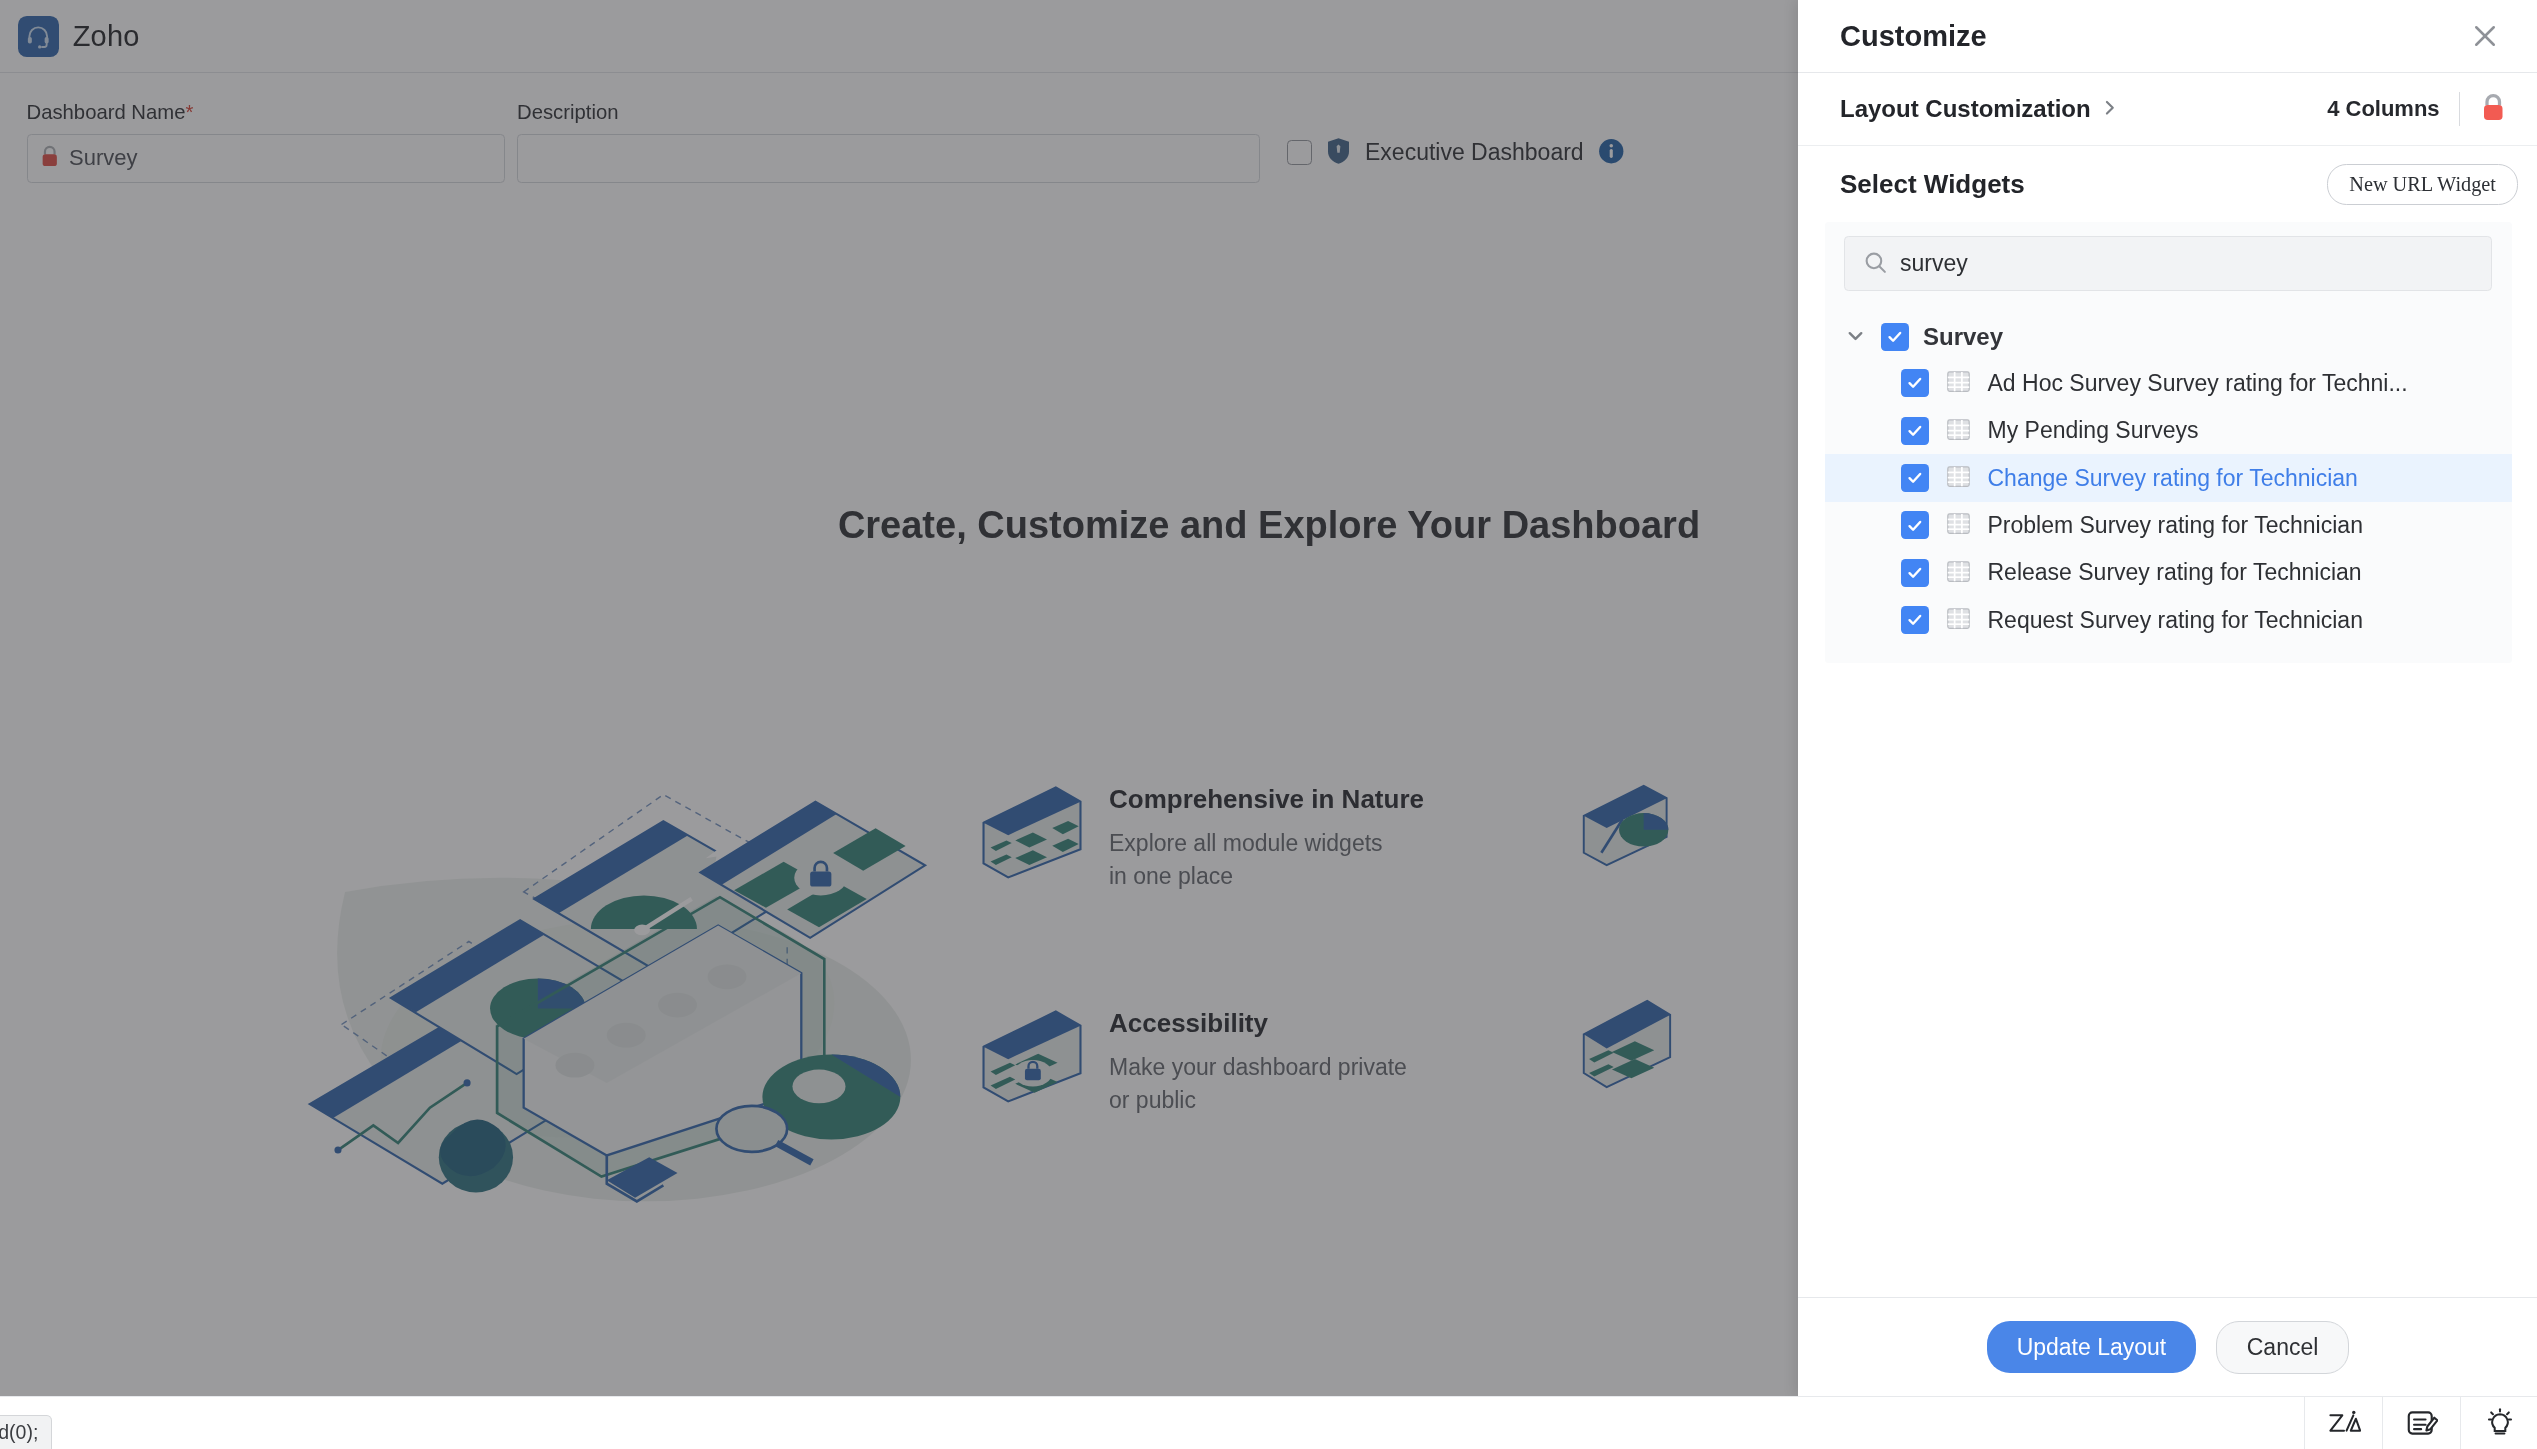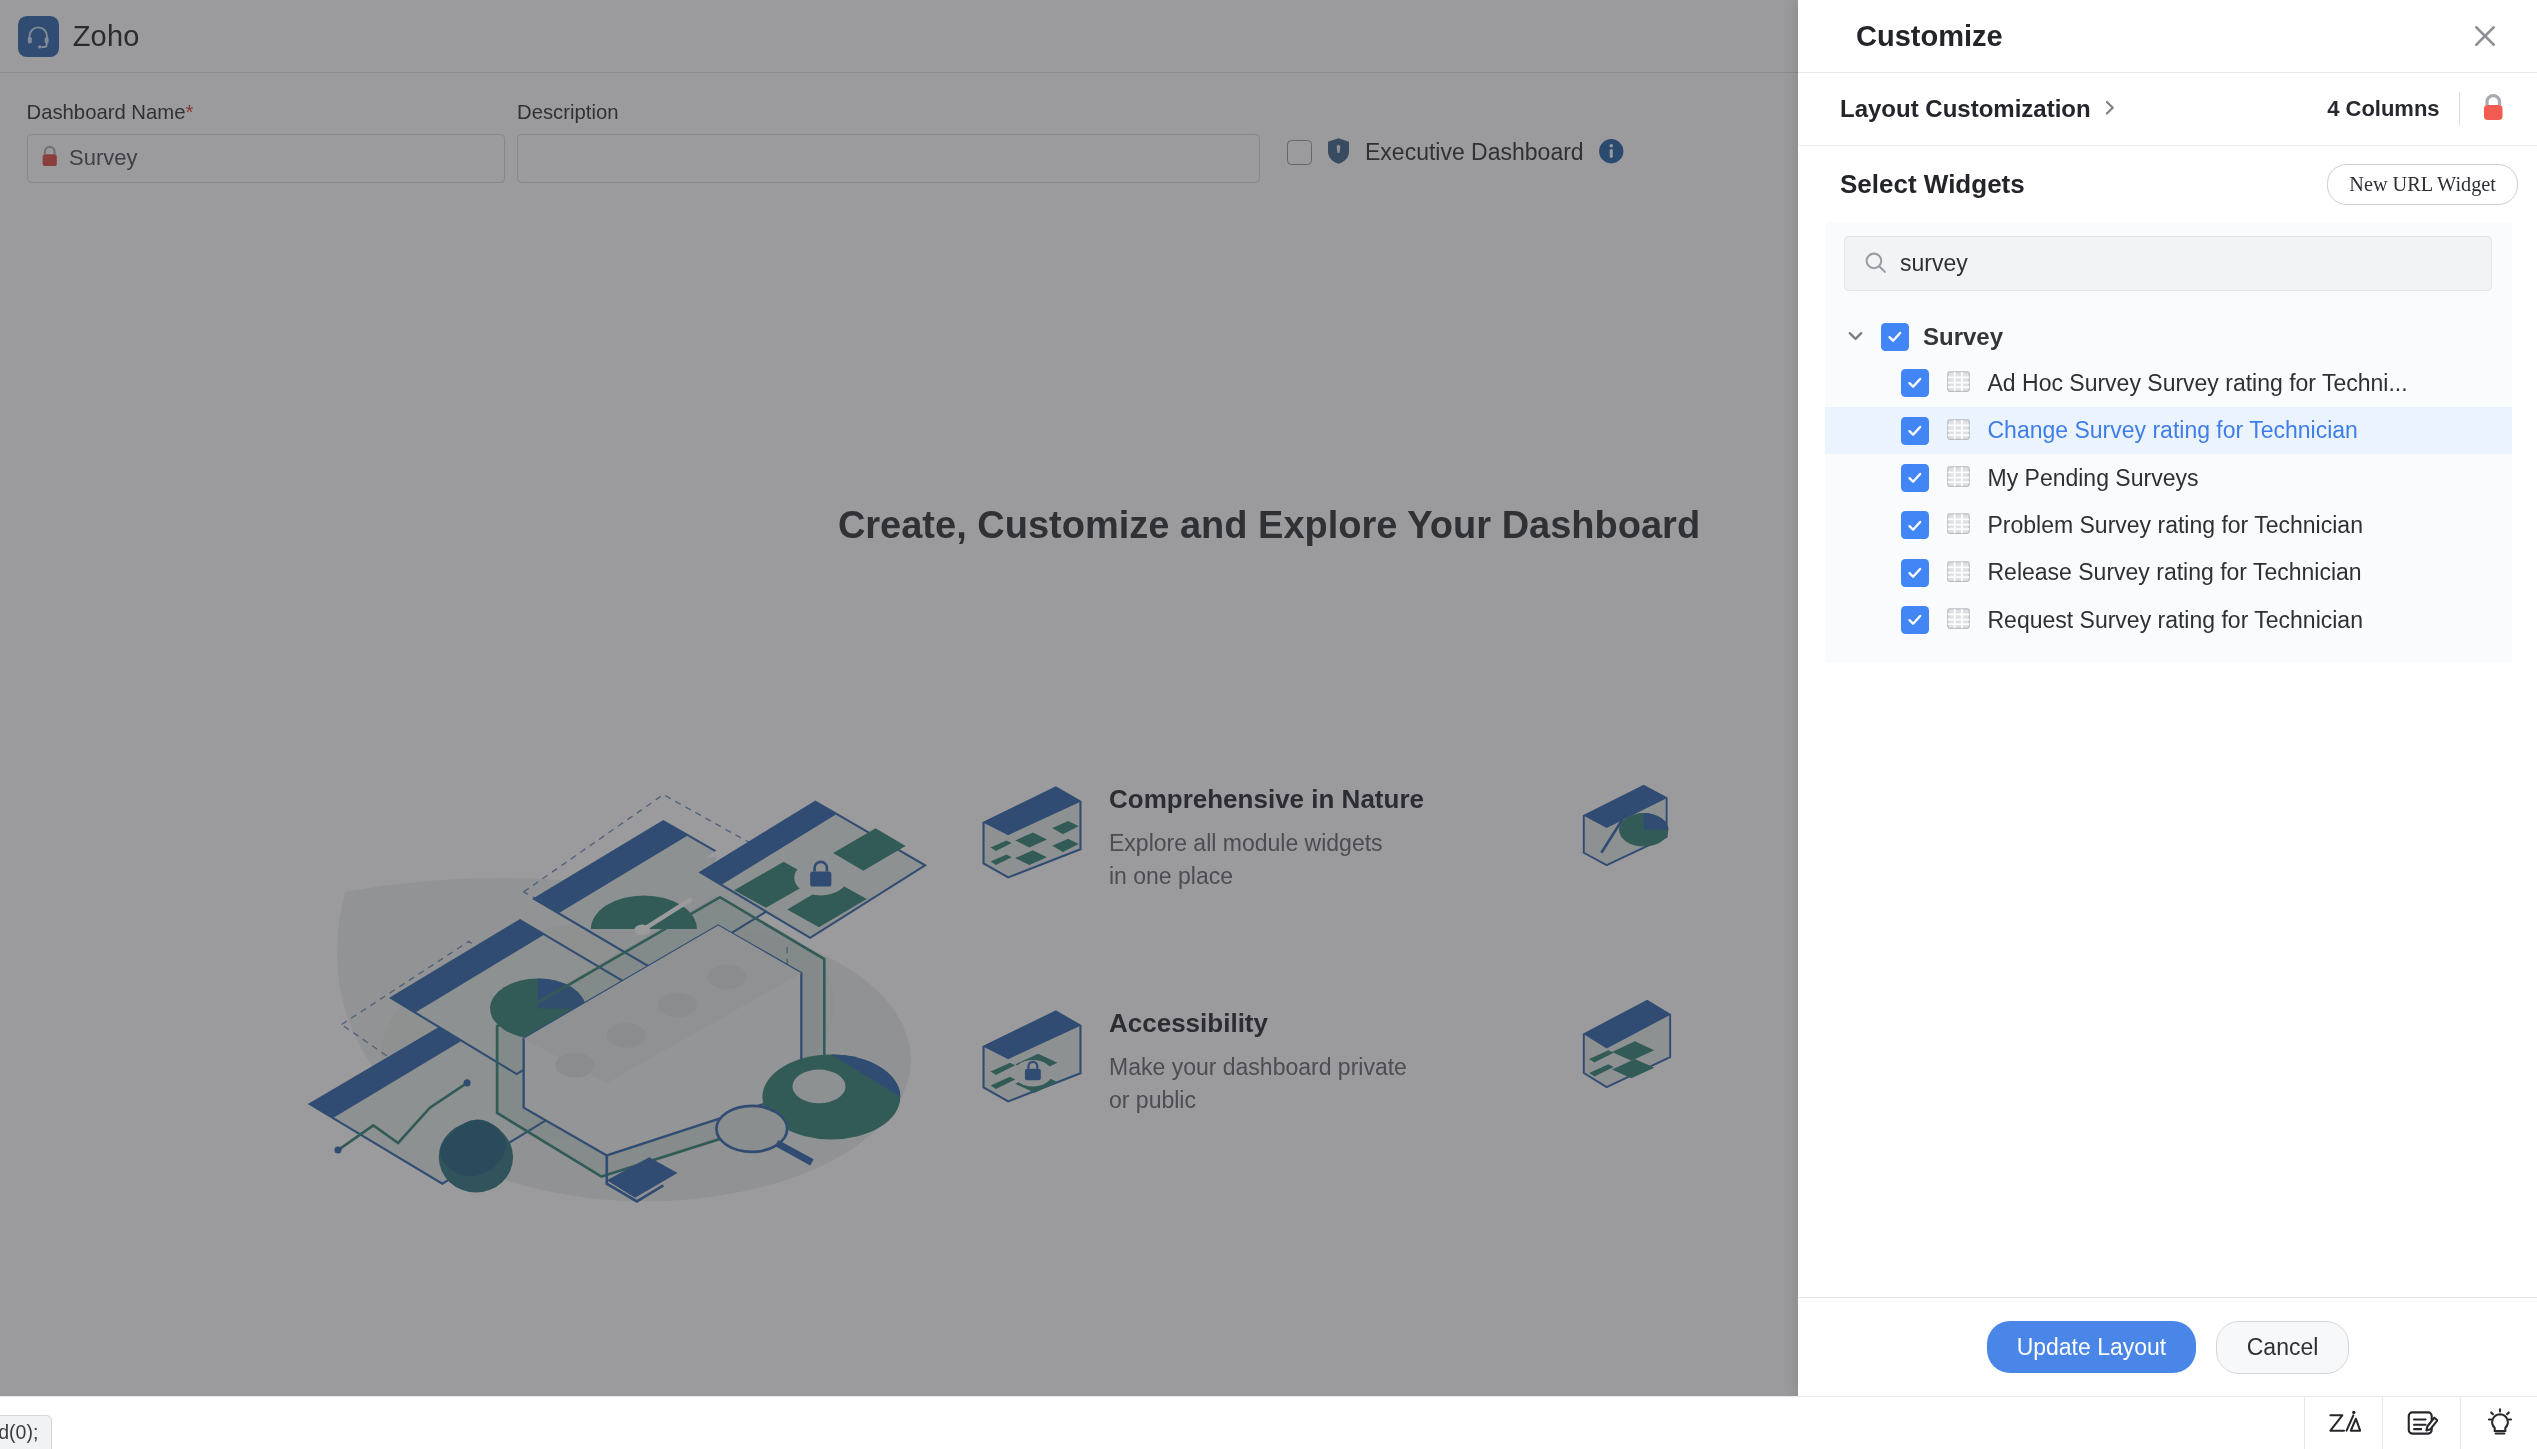--- a/index.html
+++ b/index.html
@@ -97,21 +97,21 @@
   }
 
   
   .panel {
     position: absolute; right: 0; top: 0; width: 740px; height: 1396px;
     background: #ffffff; z-index: 50; display: flex; flex-direction: column;
     box-shadow: -2.7px 0 12.4px rgba(0,0,0,.10);
   }
   .panel-head {
     height: 73px; flex: none; border-bottom: 0.9px solid #e6e8eb;
-    display: flex; align-items: center; padding: 0 32px 0 58px;
+    display: flex; align-items: center; padding: 0 32px 0 42px;
   }
   .panel-title { font-size: 29px; font-weight: bold; color: #23252a; flex: 1; }
   .close-x {
     width: 42px; height: 42px; display: flex; align-items: center;
     justify-content: center; cursor: pointer;
   }
 
   .layout-row {
     height: 73px; flex: none; border-bottom: 0.9px solid #eceef0;
     display: flex; align-items: center; padding: 0 32px 0 42px;
@@ -535,60 +535,60 @@
                   <line x1="1.6" y1="12" x2="20.4" y2="12"></line>
                   <line x1="1.6" y1="16" x2="20.4" y2="16"></line>
                   <line x1="7.6" y1="2.6" x2="7.6" y2="19.6"></line>
                   <line x1="14" y1="2.6" x2="14" y2="19.6"></line>
                 </g>
             </svg>
           </span>
           <span class="item-label">Ad Hoc Survey Survey rating for Techni...</span>
         </div>
 
-        <div class="tree-item active">
+        <div class="tree-item">
           <span class="cbx">
             <svg width="17.7" height="17.7" viewBox="0 0 20 20" fill="none" stroke="#fff" stroke-width="2.7" stroke-linecap="round" stroke-linejoin="round">
                 <polyline points="4,10.4 8,14.4 16,5.6"></polyline>
               </svg>
           </span>
           <span>
             <svg width="25" height="25" viewBox="0 0 22 22">
               <rect x="1.6" y="2.6" width="18.8" height="17" rx="1.6" fill="#dfe1e4" stroke="#b9bcc1" stroke-width="1.1"></rect>
               <g stroke="#ffffff" stroke-width="1.5">
                   <line x1="1.6" y1="7.4" x2="20.4" y2="7.4"></line>
                   <line x1="1.6" y1="12" x2="20.4" y2="12"></line>
                   <line x1="1.6" y1="16" x2="20.4" y2="16"></line>
                   <line x1="7.6" y1="2.6" x2="7.6" y2="19.6"></line>
                   <line x1="14" y1="2.6" x2="14" y2="19.6"></line>
                 </g>
             </svg>
           </span>
-          <span class="item-label">Change Survey rating for Technician</span>
-        </div>
-
-        <div class="tree-item">
+          <span class="item-label">My Pending Surveys</span>
+        </div>
+
+        <div class="tree-item active">
           <span class="cbx">
             <svg width="17.7" height="17.7" viewBox="0 0 20 20" fill="none" stroke="#fff" stroke-width="2.7" stroke-linecap="round" stroke-linejoin="round">
                 <polyline points="4,10.4 8,14.4 16,5.6"></polyline>
               </svg>
           </span>
           <span>
             <svg width="25" height="25" viewBox="0 0 22 22">
               <rect x="1.6" y="2.6" width="18.8" height="17" rx="1.6" fill="#dfe1e4" stroke="#b9bcc1" stroke-width="1.1"></rect>
               <g stroke="#ffffff" stroke-width="1.5">
                   <line x1="1.6" y1="7.4" x2="20.4" y2="7.4"></line>
                   <line x1="1.6" y1="12" x2="20.4" y2="12"></line>
                   <line x1="1.6" y1="16" x2="20.4" y2="16"></line>
                   <line x1="7.6" y1="2.6" x2="7.6" y2="19.6"></line>
                   <line x1="14" y1="2.6" x2="14" y2="19.6"></line>
                 </g>
             </svg>
           </span>
-          <span class="item-label">My Pending Surveys</span>
+          <span class="item-label">Change Survey rating for Technician</span>
         </div>
 
         <div class="tree-item">
           <span class="cbx">
             <svg width="17.7" height="17.7" viewBox="0 0 20 20" fill="none" stroke="#fff" stroke-width="2.7" stroke-linecap="round" stroke-linejoin="round">
                 <polyline points="4,10.4 8,14.4 16,5.6"></polyline>
               </svg>
           </span>
           <span>
             <svg width="25" height="25" viewBox="0 0 22 22">

